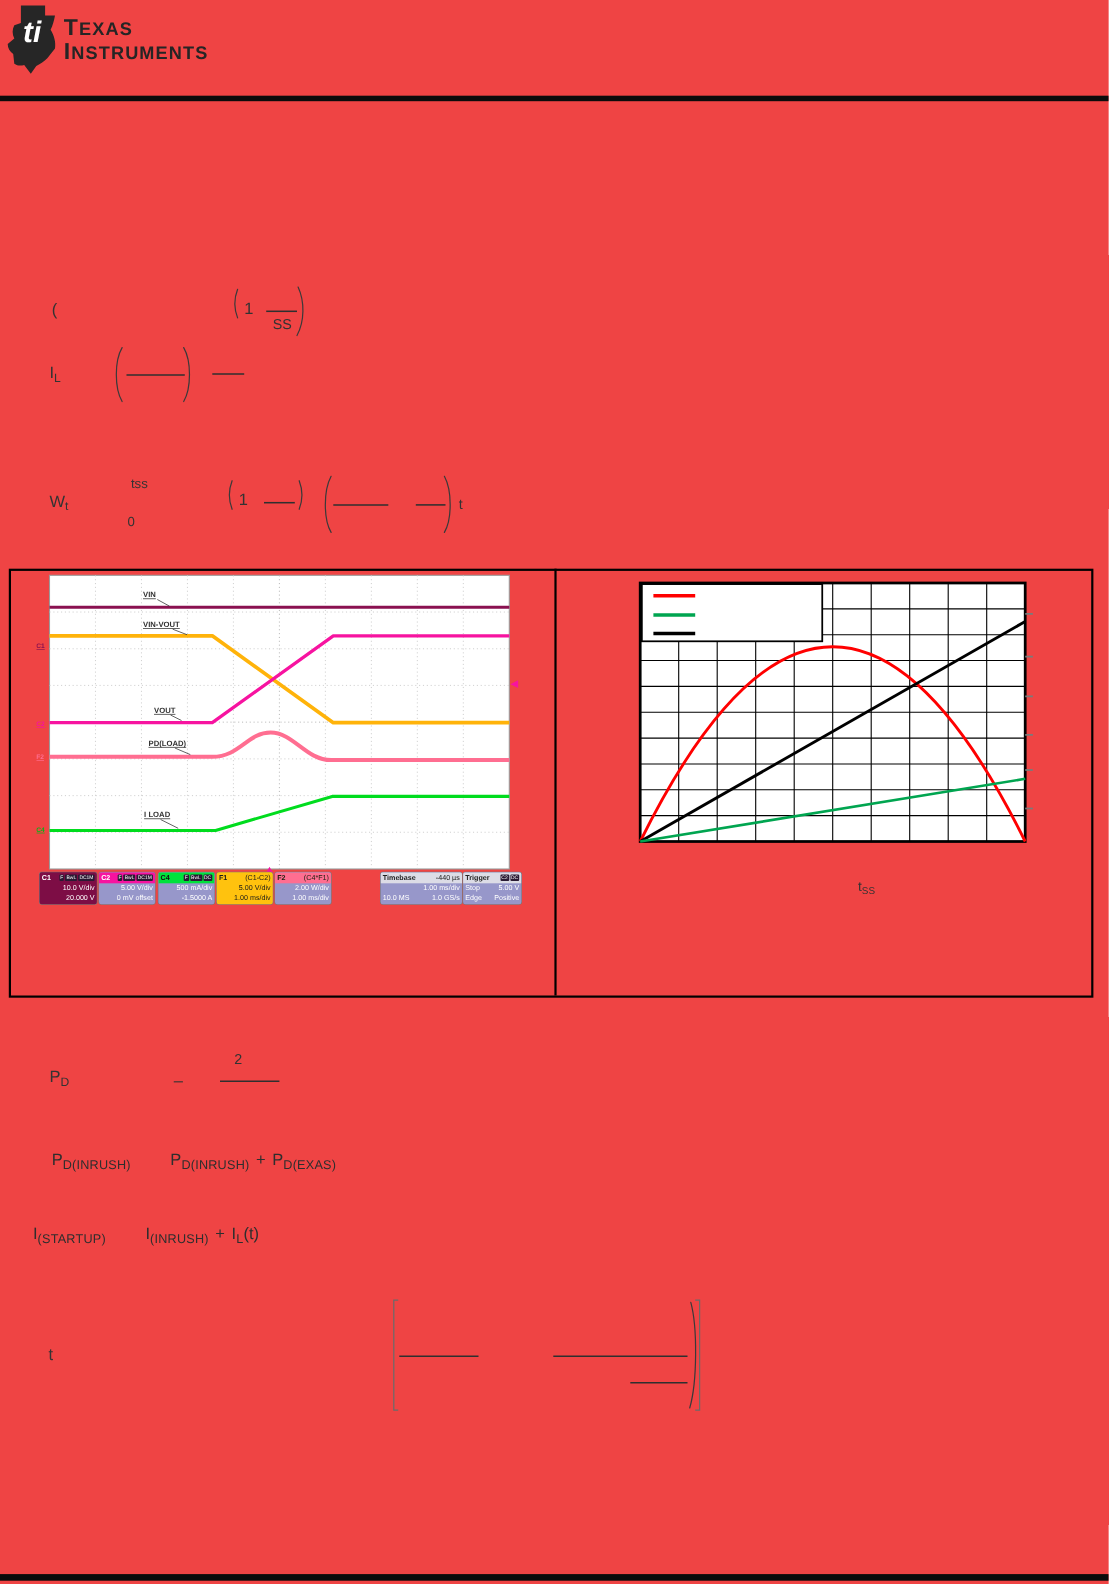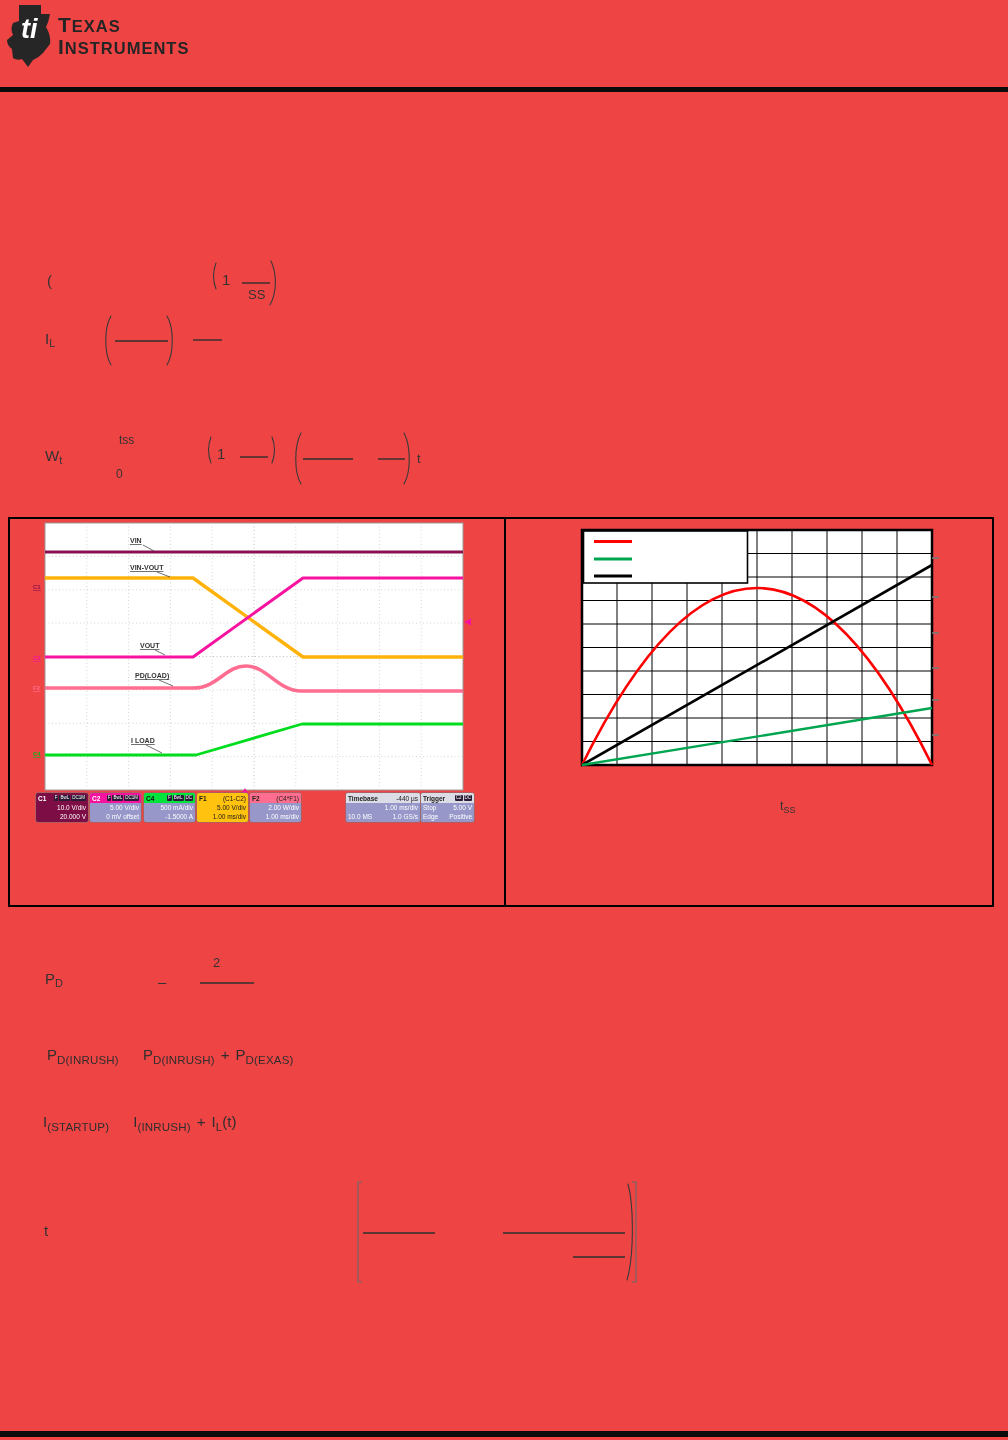--- a/index.html
+++ b/index.html
@@ -9,21 +9,21 @@
   .rule{position:absolute;left:0;width:1008px;background:#0b0b0b;}
   svg text{font-family:"Liberation Sans",sans-serif;}
   .eq{position:absolute;overflow:visible;}
   .eqt{font-size:15px;fill:#333;}
   .s13{font-size:13px;}
   .s12{font-size:12px;}
   .thin{stroke:#3a3a3a;stroke-width:1.1;fill:none;stroke-linecap:round;}
   .bar{stroke:#2f2f2f;stroke-width:1.4;}
   .eqline{position:absolute;font-size:15px;color:#2e2e2e;white-space:nowrap;}
   .eqline sub{font-size:11.5px;letter-spacing:.2px;}
-  .term2{margin-left:24px;}
+  .term2{margin-left:36px;}
   .plus{margin:0 6px;}
   
   #figbox{position:absolute;left:8px;top:517px;width:982px;height:386px;border:2px solid #000;}
   #figdiv{position:absolute;left:504px;top:517px;height:388px;width:0;border-left:2px solid #000;}
   
   .chbox{position:absolute;top:793px;height:29px;border-radius:2px;overflow:hidden;
          font-size:6.5px;line-height:9px;box-shadow:0 0 0 .5px #777;}
   .chbox .hd{height:10px;display:flex;align-items:center;justify-content:space-between;padding:0 2px;font-weight:bold;}
   .chbox .rw{text-align:right;padding:0 2px;height:9px;}
   .chbox .rw.split{display:flex;justify-content:space-between;}
@@ -252,21 +252,21 @@
   <text x="5" y="38" class="eqt"><tspan>P</tspan><tspan dy="3" font-size="11">D</tspan></text>
   <text x="118" y="41" class="eqt">–</text>
   <text x="173" y="21" class="eqt s13">2</text>
   <line class="bar" x1="160" y1="37" x2="214" y2="37"></line>
 </svg>
 
 <div class="eqline" style="left:47px;top:1046px">
   <span class="term"><span>P</span><sub>D(INRUSH)</sub></span><span class="term term2"><span>P</span><sub>D(INRUSH)</sub></span><span class="plus">+</span><span class="term"><span>P</span><sub>D(EXAS)</sub></span>
 </div>
 
-<div class="eqline" style="left:43px;top:1113px">
+<div class="eqline" style="left:30px;top:1113px">
   <span class="term"><span>I</span><sub>(STARTUP)</sub></span><span class="term term2"><span>I</span><sub>(INRUSH)</sub></span><span class="plus">+</span><span class="term"><span>I</span><sub>L</sub><span>(t)</span></span>
 </div>
 
 <svg class="eq" style="left:30px;top:1170px" width="620" height="125">
   <text x="14" y="66" class="eqt">t</text>
   <polyline points="332,12 328,12 328,112 332,112" fill="none" stroke="#6a6a6a" stroke-width="1.1"></polyline>
   <line class="bar" x1="333" y1="63" x2="405" y2="63"></line>
   <line class="bar" x1="473" y1="63" x2="595" y2="63"></line>
   <line class="bar" x1="543" y1="87" x2="595" y2="87"></line>
   <path class="thin" d="M598,14 c6,22 6,72 -1,96" stroke="#6a6a6a"></path>

